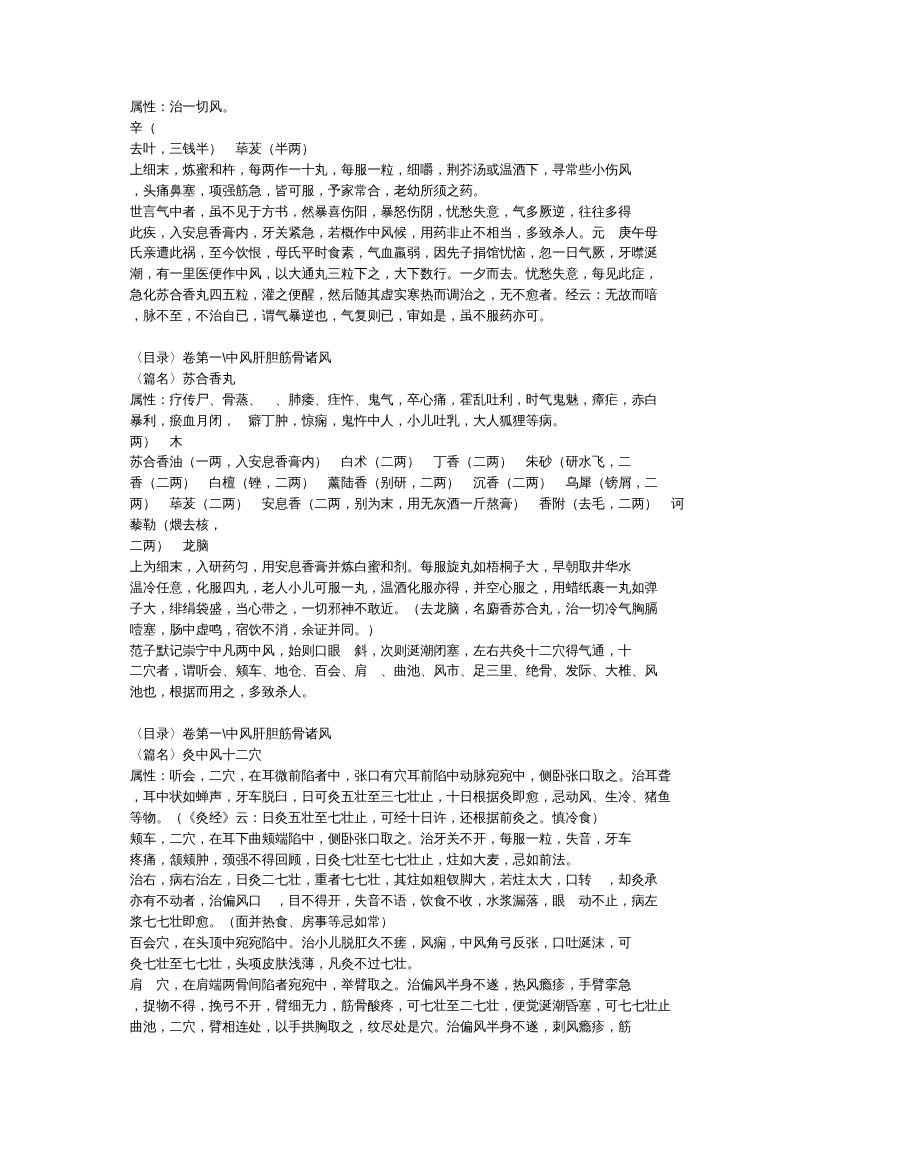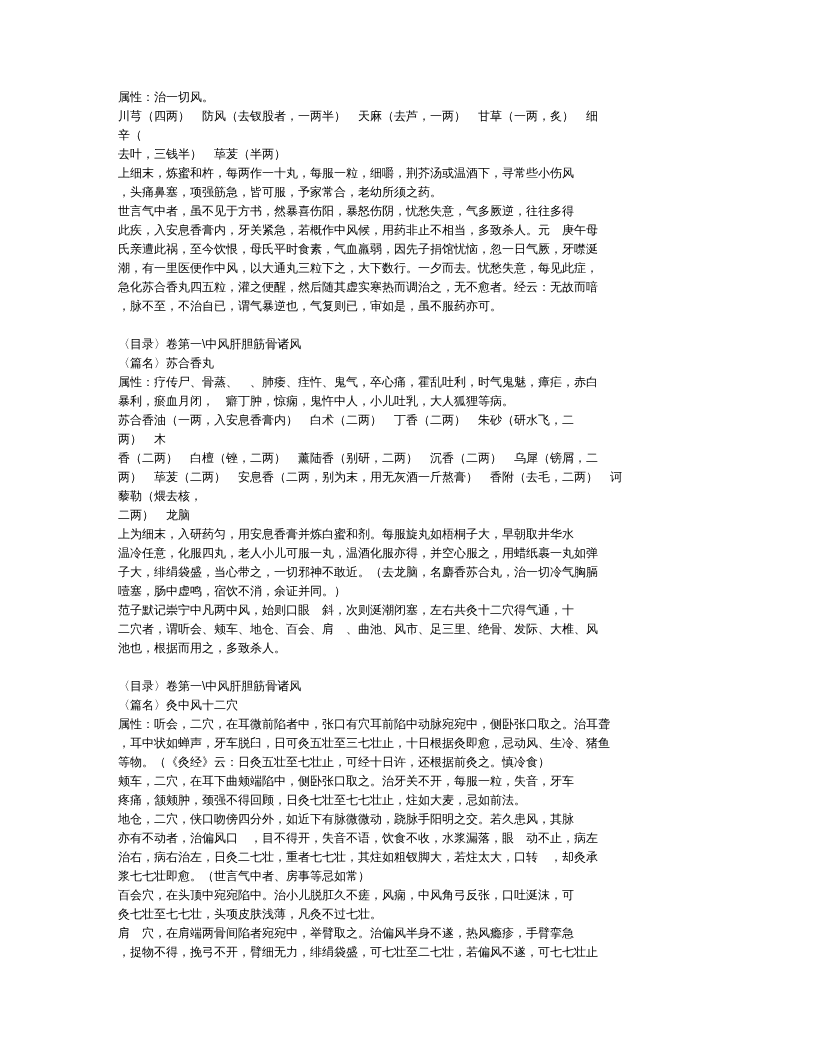--- a/index.html
+++ b/index.html
@@ -31,59 +31,58 @@
     word-break: break-all;
     color: #000000;
   }
 </style>
 </head>
 <body>
 
 <div class="page">
   <div class="doc">
       <div class="line">属性：治一切风。</div>
-      <div class="line">川芎（四两）　防风（去钗股者，一两半）　天麻（去芦，一两）　甘草（一两，炙）　细</div>
       <div class="line">辛（</div>
       <div class="line">去叶，三钱半）　荜茇（半两）</div>
       <div class="line">上细末，炼蜜和杵，每两作一十丸，每服一粒，细嚼，荆芥汤或温酒下，寻常些小伤风</div>
       <div class="line">，头痛鼻塞，项强筋急，皆可服，予家常合，老幼所须之药。</div>
       <div class="line">世言气中者，虽不见于方书，然暴喜伤阳，暴怒伤阴，忧愁失意，气多厥逆，往往多得</div>
       <div class="line">此疾，入安息香膏内，牙关紧急，若概作中风候，用药非止不相当，多致杀人。元　庚午母</div>
       <div class="line">氏亲遭此祸，至今饮恨，母氏平时食素，气血羸弱，因先子捐馆忧恼，忽一日气厥，牙噤涎</div>
       <div class="line">潮，有一里医便作中风，以大通丸三粒下之，大下数行。一夕而去。忧愁失意，每见此症，</div>
       <div class="line">急化苏合香丸四五粒，灌之便醒，然后随其虚实寒热而调治之，无不愈者。经云：无故而喑</div>
       <div class="line">，脉不至，不治自已，谓气暴逆也，气复则已，审如是，虽不服药亦可。</div>
       <div class="line"></div>
       <div class="line">〈目录〉卷第一\中风肝胆筋骨诸风</div>
       <div class="line">〈篇名〉苏合香丸</div>
       <div class="line">属性：疗传尸、骨蒸、　、肺痿、疰忤、鬼气，卒心痛，霍乱吐利，时气鬼魅，瘴疟，赤白</div>
       <div class="line">暴利，瘀血月闭，　癖丁肿，惊痫，鬼忤中人，小儿吐乳，大人狐狸等病。</div>
+      <div class="line">两）　木</div>
       <div class="line">苏合香油（一两，入安息香膏内）　白术（二两）　丁香（二两）　朱砂（研水飞，二</div>
-      <div class="line">两）　木</div>
       <div class="line">香（二两）　白檀（锉，二两）　薰陆香（别研，二两）　沉香（二两）　乌犀（镑屑，二</div>
       <div class="line">两）　荜茇（二两）　安息香（二两，别为末，用无灰酒一斤熬膏）　香附（去毛，二两）　诃</div>
       <div class="line">藜勒（煨去核，</div>
       <div class="line">二两）　龙脑</div>
       <div class="line">上为细末，入研药匀，用安息香膏并炼白蜜和剂。每服旋丸如梧桐子大，早朝取井华水</div>
       <div class="line">温冷任意，化服四丸，老人小儿可服一丸，温酒化服亦得，并空心服之，用蜡纸裹一丸如弹</div>
       <div class="line">子大，绯绢袋盛，当心带之，一切邪神不敢近。（去龙脑，名麝香苏合丸，治一切冷气胸膈</div>
       <div class="line">噎塞，肠中虚鸣，宿饮不消，余证并同。）</div>
       <div class="line">范子默记崇宁中凡两中风，始则口眼　斜，次则涎潮闭塞，左右共灸十二穴得气通，十</div>
       <div class="line">二穴者，谓听会、颊车、地仓、百会、肩　、曲池、风市、足三里、绝骨、发际、大椎、风</div>
       <div class="line">池也，根据而用之，多致杀人。</div>
       <div class="line"></div>
       <div class="line">〈目录〉卷第一\中风肝胆筋骨诸风</div>
       <div class="line">〈篇名〉灸中风十二穴</div>
       <div class="line">属性：听会，二穴，在耳微前陷者中，张口有穴耳前陷中动脉宛宛中，侧卧张口取之。治耳聋</div>
       <div class="line">，耳中状如蝉声，牙车脱臼，日可灸五壮至三七壮止，十日根据灸即愈，忌动风、生冷、猪鱼</div>
       <div class="line">等物。（《灸经》云：日灸五壮至七壮止，可经十日许，还根据前灸之。慎冷食）</div>
       <div class="line">颊车，二穴，在耳下曲颊端陷中，侧卧张口取之。治牙关不开，每服一粒，失音，牙车</div>
       <div class="line">疼痛，颔颊肿，颈强不得回顾，日灸七壮至七七壮止，炷如大麦，忌如前法。</div>
-      <div class="line">地仓，二穴，侠口吻傍四分外，如近下有脉微微动，跷脉手阳明之交。若久患风，其脉</div>
+      <div class="line">治右，病右治左，日灸二七壮，重者七七壮，其炷如粗钗脚大，若炷太大，口转　，却灸承</div>
       <div class="line">亦有不动者，治偏风口　，目不得开，失音不语，饮食不收，水浆漏落，眼　动不止，病左</div>
-      <div class="line">治右，病右治左，日灸二七壮，重者七七壮，其炷如粗钗脚大，若炷太大，口转　，却灸承</div>
-      <div class="line">浆七七壮即愈。（世言气中者、房事等忌如常）</div>
+      <div class="line">浆七七壮即愈。（面并热食、房事等忌如常）</div>
       <div class="line">百会穴，在头顶中宛宛陷中。治小儿脱肛久不瘥，风痫，中风角弓反张，口吐涎沫，可</div>
       <div class="line">灸七壮至七七壮，头项皮肤浅薄，凡灸不过七壮。</div>
       <div class="line">肩　穴，在肩端两骨间陷者宛宛中，举臂取之。治偏风半身不遂，热风瘾疹，手臂挛急</div>
-      <div class="line">，捉物不得，挽弓不开，臂细无力，绯绢袋盛，可七壮至二七壮，若偏风不遂，可七七壮止</div>
+      <div class="line">，捉物不得，挽弓不开，臂细无力，筋骨酸疼，可七壮至二七壮，便觉涎潮昏塞，可七七壮止</div>
+      <div class="line">曲池，二穴，臂相连处，以手拱胸取之，纹尽处是穴。治偏风半身不遂，刺风瘾疹，筋</div>
     </div>
 </div>
 
 </body></html>

